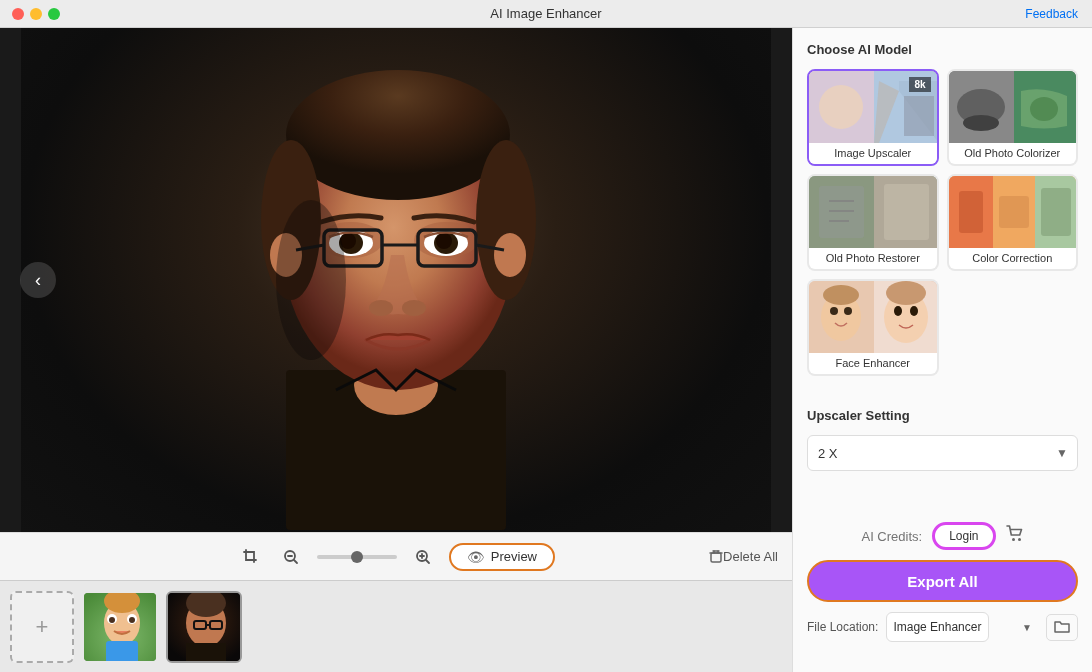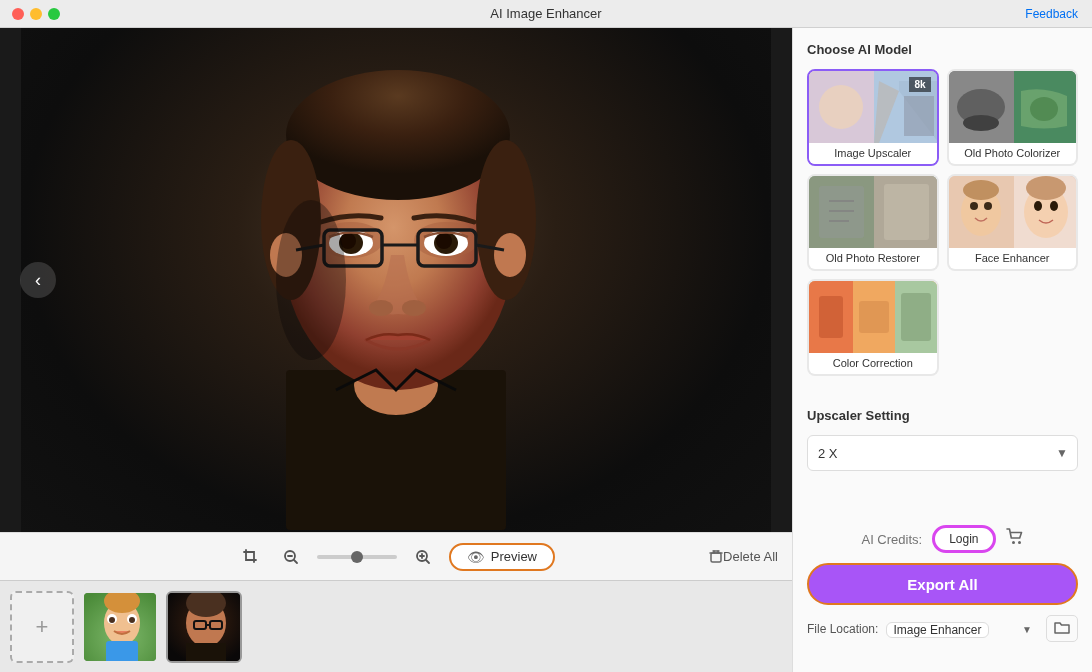--- a/index.html
+++ b/index.html
@@ -413,21 +413,21 @@
     }
 
     .file-location-label {
       font-size: 12px;
       color: #555;
       white-space: nowrap;
     }
 
     .file-location-select {
       flex: 1;
-      height: 16px;
+      height: 30px;
       border: 1px solid #ddd;
       border-radius: 6px;
       padding: 0 6px;
       font-size: 12px;
       color: #333;
       background: white;
       appearance: none;
       cursor: pointer;
     }
 
@@ -669,52 +669,52 @@
             <rect x="75" y="8" width="45" height="56" rx="3" fill="#c0b8a8" opacity="0.8"></rect>
             <line x1="20" y1="25" x2="45" y2="25" stroke="#808080" stroke-width="1.5"></line>
             <line x1="20" y1="35" x2="45" y2="35" stroke="#808080" stroke-width="1.5"></line>
             <line x1="20" y1="45" x2="40" y2="45" stroke="#808080" stroke-width="1.5"></line>
           </svg>
         </div>
         <div class="model-label">Old Photo Restorer</div>
       </div>
 
       <div class="model-card">
+        <div class="model-thumb mt-color">
+          <svg width="130" height="72" viewBox="0 0 130 72">
+            <rect width="130" height="72" fill="#e0c090"></rect>
+            <rect x="0" y="0" width="44" height="72" fill="#e87848"></rect>
+            <rect x="44" y="0" width="42" height="72" fill="#f0a860"></rect>
+            <rect x="86" y="0" width="44" height="72" fill="#a8c8a0"></rect>
+            <rect x="10" y="15" width="24" height="42" rx="3" fill="#c85830" opacity="0.7"></rect>
+            <rect x="50" y="20" width="30" height="32" rx="3" fill="#d89050" opacity="0.7"></rect>
+            <rect x="92" y="12" width="30" height="48" rx="3" fill="#88a880" opacity="0.8"></rect>
+          </svg>
+        </div>
+        <div class="model-label">Color Correction</div>
+      </div>
+
+      <div class="model-card">
         <div class="model-thumb mt-face">
           <svg width="130" height="72" viewBox="0 0 130 72">
             <rect width="65" height="72" fill="#e8c8b0"></rect>
             <rect x="65" width="65" height="72" fill="#f0dcd0"></rect>
             <ellipse cx="32" cy="36" rx="20" ry="24" fill="#f0c8a0"></ellipse>
             <ellipse cx="32" cy="14" rx="18" ry="10" fill="#c09060"></ellipse>
             <ellipse cx="25" cy="30" rx="4" ry="4" fill="#3a2a18"></ellipse>
             <ellipse cx="39" cy="30" rx="4" ry="4" fill="#3a2a18"></ellipse>
             <path d="M26 42 Q32 48 38 42" stroke="#c07060" stroke-width="1.5" fill="none"></path>
             <ellipse cx="97" cy="36" rx="22" ry="26" fill="#f4d0b0"></ellipse>
             <ellipse cx="97" cy="12" rx="20" ry="12" fill="#c89870"></ellipse>
             <ellipse cx="89" cy="30" rx="4" ry="5" fill="#2a1a08"></ellipse>
             <ellipse cx="105" cy="30" rx="4" ry="5" fill="#2a1a08"></ellipse>
             <path d="M90 44 Q97 50 104 44" stroke="#c06858" stroke-width="1.5" fill="none"></path>
           </svg>
         </div>
         <div class="model-label">Face Enhancer</div>
-      </div>
-
-      <div class="model-card">
-        <div class="model-thumb mt-color">
-          <svg width="130" height="72" viewBox="0 0 130 72">
-            <rect width="130" height="72" fill="#e0c090"></rect>
-            <rect x="0" y="0" width="44" height="72" fill="#e87848"></rect>
-            <rect x="44" y="0" width="42" height="72" fill="#f0a860"></rect>
-            <rect x="86" y="0" width="44" height="72" fill="#a8c8a0"></rect>
-            <rect x="10" y="15" width="24" height="42" rx="3" fill="#c85830" opacity="0.7"></rect>
-            <rect x="50" y="20" width="30" height="32" rx="3" fill="#d89050" opacity="0.7"></rect>
-            <rect x="92" y="12" width="30" height="48" rx="3" fill="#88a880" opacity="0.8"></rect>
-          </svg>
-        </div>
-        <div class="model-label">Color Correction</div>
       </div>
 
     </div>
 
     <div class="upscaler-section">
       <div class="section-label">Upscaler Setting</div>
       <div class="upscaler-select-wrap">
         <select class="upscaler-select">
           <option>2 X</option>
           <option>4 X</option>

